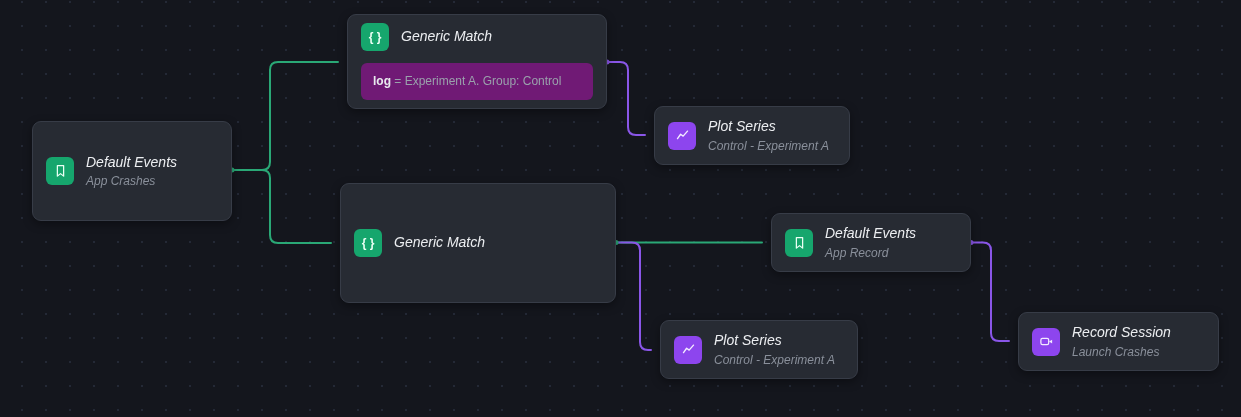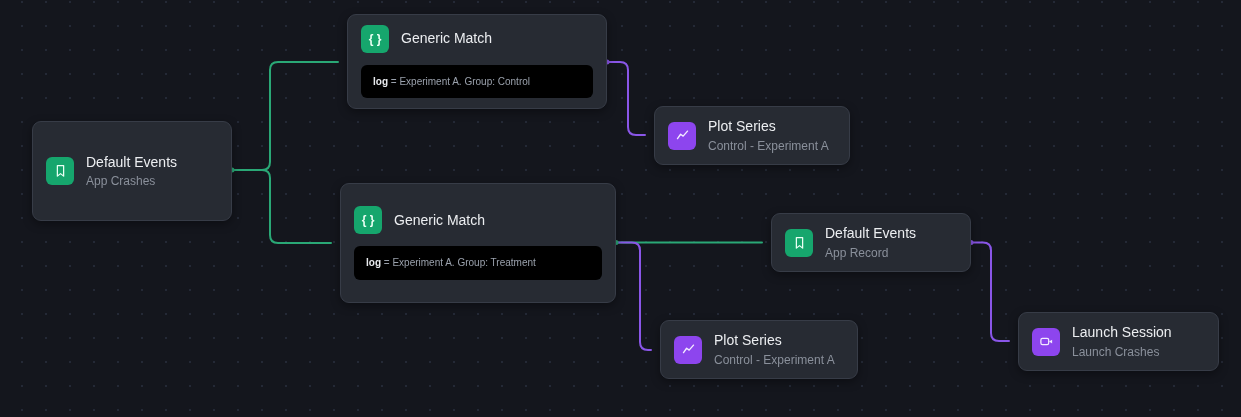--- a/index.html
+++ b/index.html
@@ -29,29 +29,29 @@
   }
   .head{display:flex;align-items:center;gap:12px;}
   .icon{
     width:28px;height:28px;border-radius:6px;
     display:flex;align-items:center;justify-content:center;
     flex:0 0 auto;
   }
   .icon.green{background:#16a66d;}
   .icon.purple{background:#8d45ee;}
   .glyph-text{color:#eafff4;font-weight:700;font-size:12px;line-height:1;}
-  .texts{min-width:0;}
+  .texts{min-width:0;font-style:italic;}
   .title{color:#eceef1;font-size:14px;font-weight:500;line-height:1.25;}
   .subtitle{color:#8a909b;font-size:12px;margin-top:3px;line-height:1.2;}
   .chip{
     margin-top:12px;
-    background:#000000;
+    background:#701a75;
     border-radius:6px;
     padding:9px 12px;
-    font-size:10px;
+    font-size:12px;
     line-height:1.55;
     color:#9aa1ac;
   }
   .chip b{color:#e8eaee;font-weight:700;}
   .chip.center{text-align:center;}
   .chip.nowrap{white-space:nowrap;}
 </style>
 </head>
 <body>
 
@@ -120,21 +120,20 @@
 
   <div class="node" style="left:340px;top:183px;width:276px;height:120px;">
     <div class="head">
       <span class="icon green">
         <span class="glyph-text">{ }</span>
       </span>
       <div class="texts">
         <div class="title">Generic Match</div>
       </div>
     </div>
-    <div class="chip"><b>log</b> <span>= Experiment A. Group: Treatment</span></div>
   </div>
 
   <div class="node" style="left:771px;top:213px;width:200px;height:59px;">
     <div class="head">
       <span class="icon green">
         <svg width="15" height="15" viewBox="0 0 24 24">
             <path d="M7 4h10v17l-5-4-5 4z" fill="none" stroke="#eafff4" stroke-width="2" stroke-linejoin="round"></path>
           </svg>
       </span>
       <div class="texts">
@@ -160,19 +159,19 @@
 
   <div class="node" style="left:1018px;top:312px;width:201px;height:59px;">
     <div class="head">
       <span class="icon purple">
         <svg width="15" height="15" viewBox="0 0 24 24">
             <rect x="3" y="7" width="12.5" height="10" rx="2.5" fill="none" stroke="#f3ebff" stroke-width="2"></rect>
             <path d="M16 12 l5 -3 v6 z" fill="#f3ebff"></path>
           </svg>
       </span>
       <div class="texts">
-        <div class="title">Launch Session</div>
+        <div class="title">Record Session</div>
         <div class="subtitle">Launch Crashes</div>
       </div>
     </div>
   </div>
 
 </div>
 
 </body></html>

